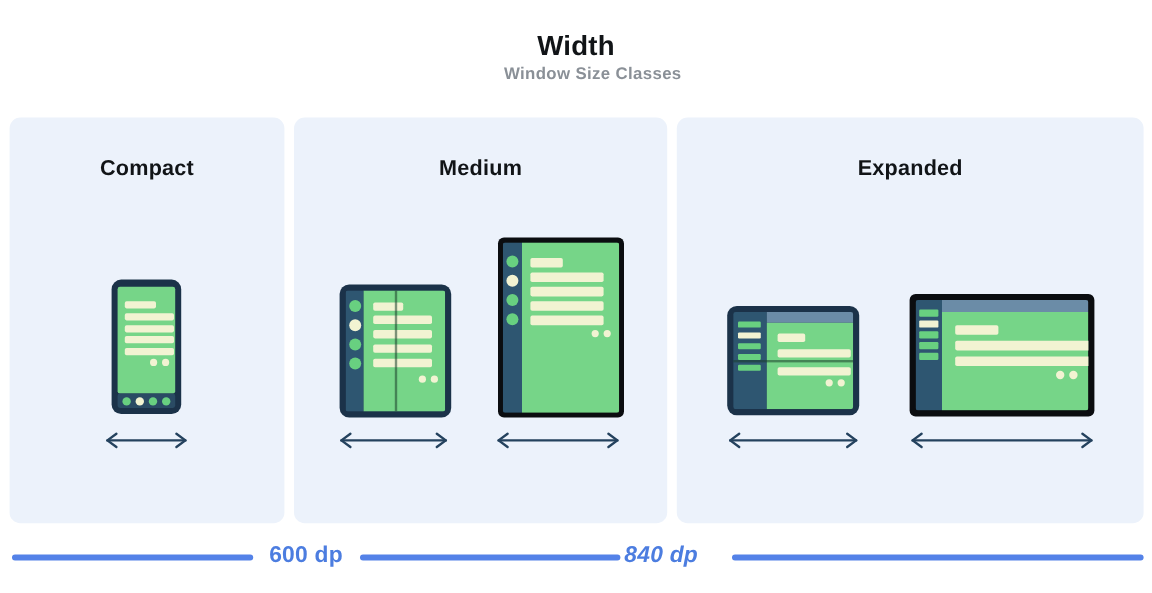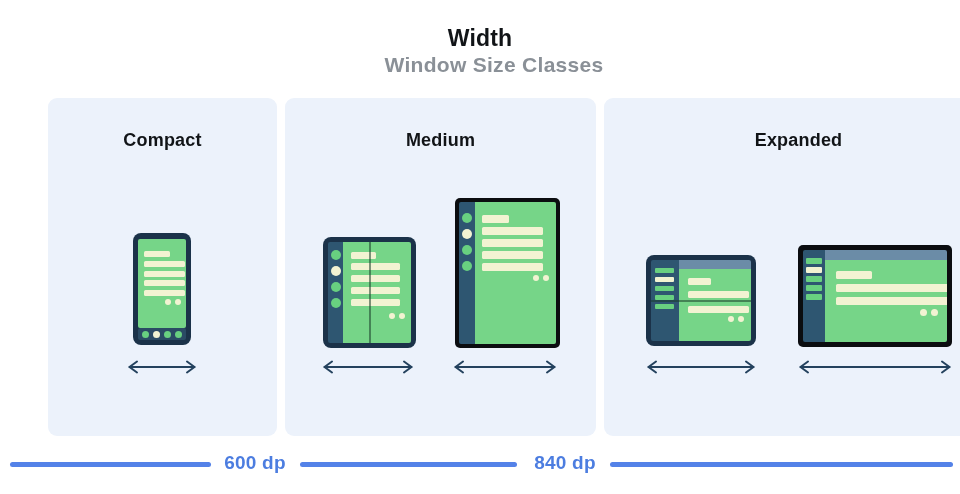--- a/index.html
+++ b/index.html
@@ -11,23 +11,23 @@
     --fold-line:rgba(27,64,44,0.55);
   }
   *{margin:0;padding:0;box-sizing:border-box;}
   html,body{background:#fff;}
   body{font-family:"Liberation Sans",sans-serif;}
   .canvas{position:relative;width:960px;height:494px;background:#fff;overflow:hidden;}
 
   .title{position:absolute;left:0;top:25px;width:100%;text-align:center;
     font-size:23px;font-weight:bold;color:var(--heading);letter-spacing:.2px;}
   .subtitle{position:absolute;left:0;top:53px;width:100%;text-align:center;
-    font-size:21px;font-weight:bold;color:var(--subtitle-gray);letter-spacing:.3px;padding-left:28px;}
-
-  .panel{position:absolute;top:98px;height:338px;background:var(--panel-bg);border-radius:9px;margin-left:40px;}
+    font-size:14px;font-weight:bold;color:var(--subtitle-gray);letter-spacing:.3px;padding-left:28px;}
+
+  .panel{position:absolute;top:98px;height:338px;background:var(--panel-bg);border-radius:9px;}
   .panel h2{position:absolute;left:0;top:32px;width:100%;text-align:center;
     font-size:18px;font-weight:bold;color:var(--heading);letter-spacing:.2px;}
 
   .device{position:absolute;}
   .bar{position:absolute;background:var(--cream);border-radius:1.5px;}
   .dotpair{position:absolute;display:flex;gap:4px;}
   .dotpair i{width:6px;height:6px;border-radius:50%;background:var(--cream);}
 
   
   .phone{left:85px;top:135px;width:58px;height:112px;background:var(--frame-navy);border-radius:8px;}
@@ -242,16 +242,16 @@
     <div class="arrow" style="left:167px;width:106px;"><svg width="106" height="16" viewBox="0 0 106 16" fill="none" stroke="var(--arrow-navy)" stroke-width="2" stroke-linecap="round" stroke-linejoin="round">
           <line x1="3.5" y1="8" x2="102.5" y2="8"></line>
           <polyline points="11,2.5 3.5,8 11,13.5"></polyline>
           <polyline points="95,2.5 102.5,8 95,13.5"></polyline>
         </svg></div>
   </section>
 
   <div class="rule-seg" style="left:10px;width:201px;"></div>
   <div class="bp-label" style="left:212px;width:86px;text-align:center;">600 dp</div>
   <div class="rule-seg" style="left:300px;width:217px;"></div>
-  <div class="bp-label" style="left:522px;width:86px;">840 dp</div>
+  <div class="bp-label" style="left:508px;width:86px;font-style:italic;">840 dp</div>
   <div class="rule-seg" style="left:610px;width:343px;"></div>
 
 </div>
 
 </body></html>

